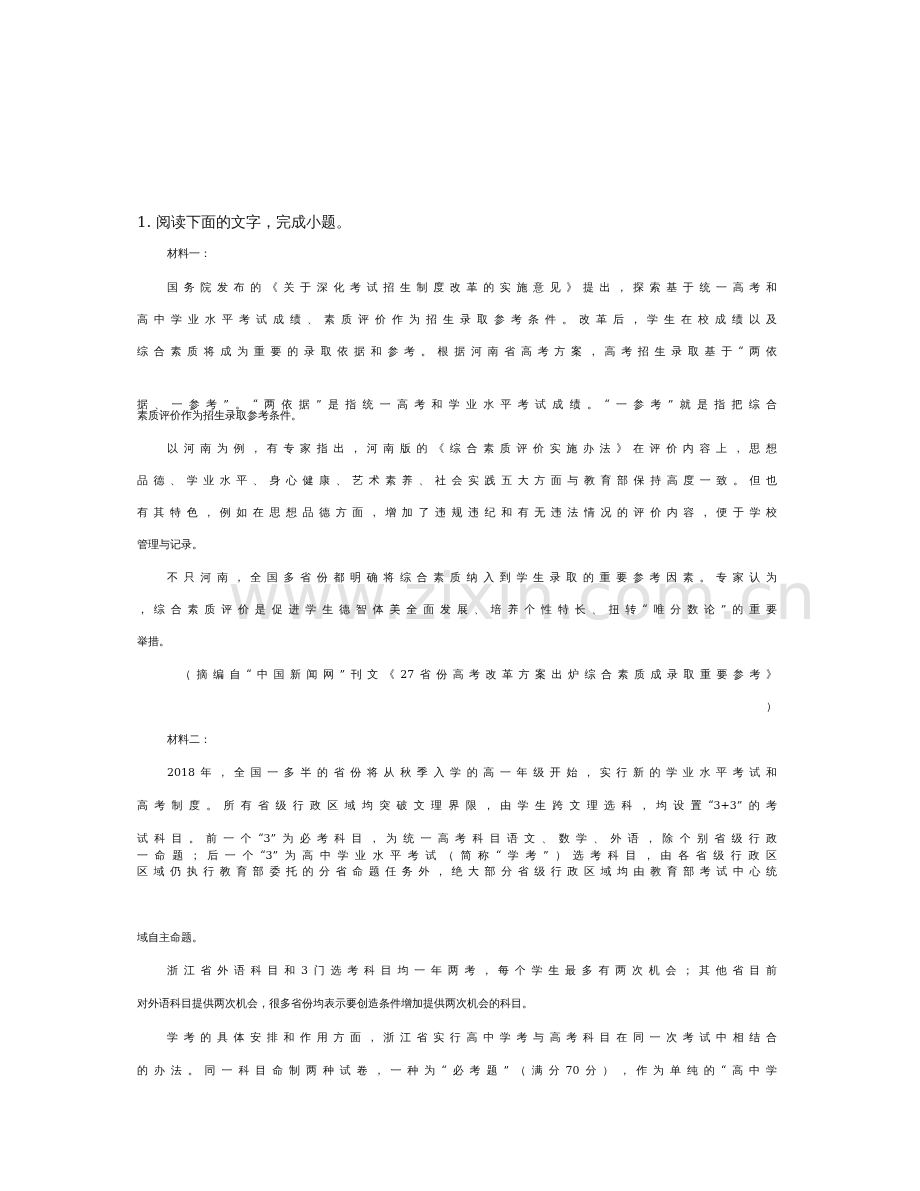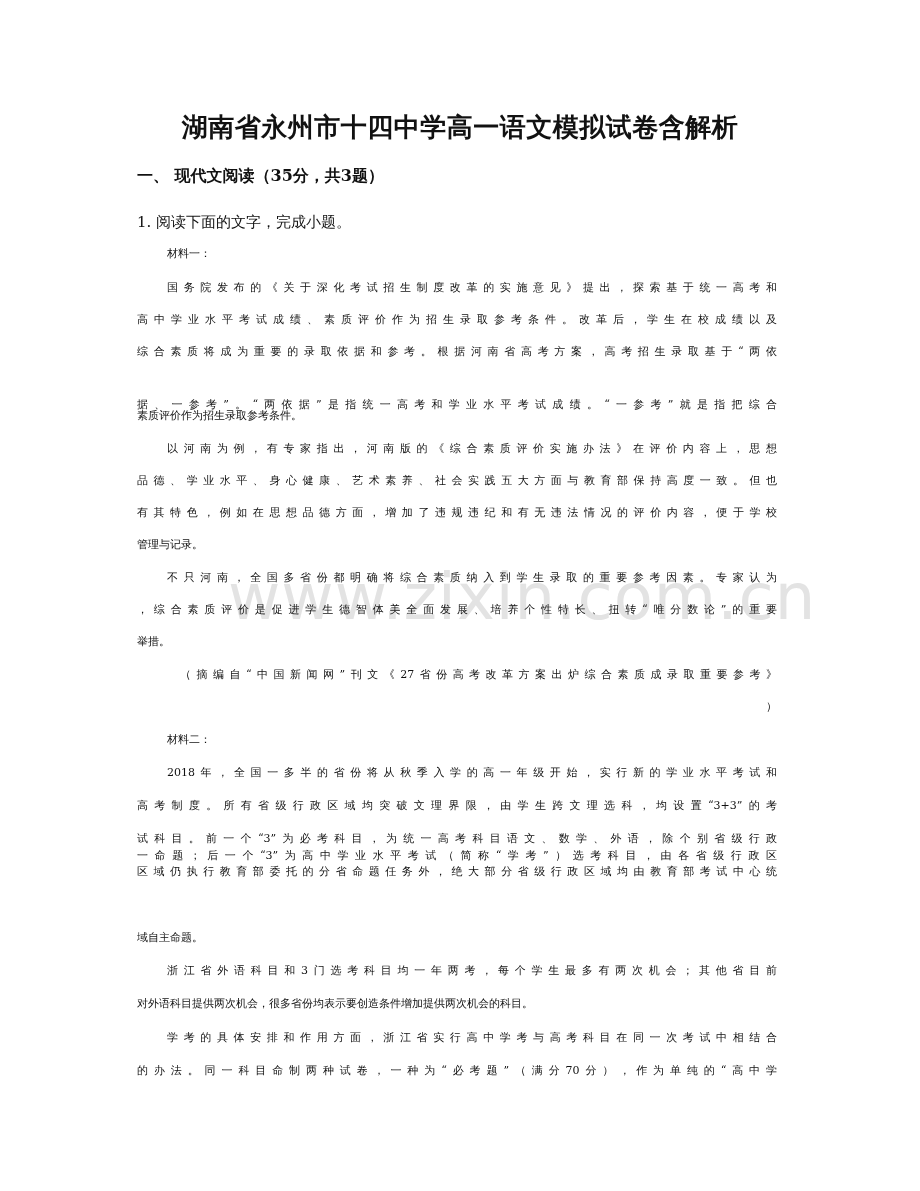--- a/index.html
+++ b/index.html
@@ -18,22 +18,20 @@
   .watermark { position:absolute; left:228px; top:560px; font-family:"DejaVu Sans", sans-serif;
                font-size:64px; color:#e3e3e3; letter-spacing:1px; z-index:0; }
   .content { position:absolute; inset:0; z-index:1; }
 </style>
 </head>
 <body>
 
 <div class="watermark">www.zixin.com.cn</div>
 
 <div class="content">
-  <div class="title">湖南省永州市十四中学高一语文模拟试卷含解析</div>
-  <div class="section">一、 现代文阅读（35分，共3题）</div>
   <div class="q">1. 阅读下面的文字，完成小题。</div>
   <div id="lines">
       <div class="line ind label" style="top: 243px;">材料一：</div>
       <div class="line ind" style="top: 277px;">国务院发布的《关于深化考试招生制度改革的实施意见》提出，探索基于统一高考和</div>
       <div class="line" style="top: 309px;">高中学业水平考试成绩、素质评价作为招生录取参考条件。改革后，学生在校成绩以及</div>
       <div class="line" style="top: 341px;">综合素质将成为重要的录取依据和参考。根据河南省高考方案，高考招生录取基于“两依</div>
       <div class="line" style="top: 394px;">据、一参考”。“两依据”是指统一高考和学业水平考试成绩。“一参考”就是指把综合</div>
       <div class="line last" style="top: 405px;">素质评价作为招生录取参考条件。</div>
       <div class="line ind" style="top: 438px;">以河南为例，有专家指出，河南版的《综合素质评价实施办法》在评价内容上，思想</div>
       <div class="line" style="top: 470px;">品德、学业水平、身心健康、艺术素养、社会实践五大方面与教育部保持高度一致。但也</div>

